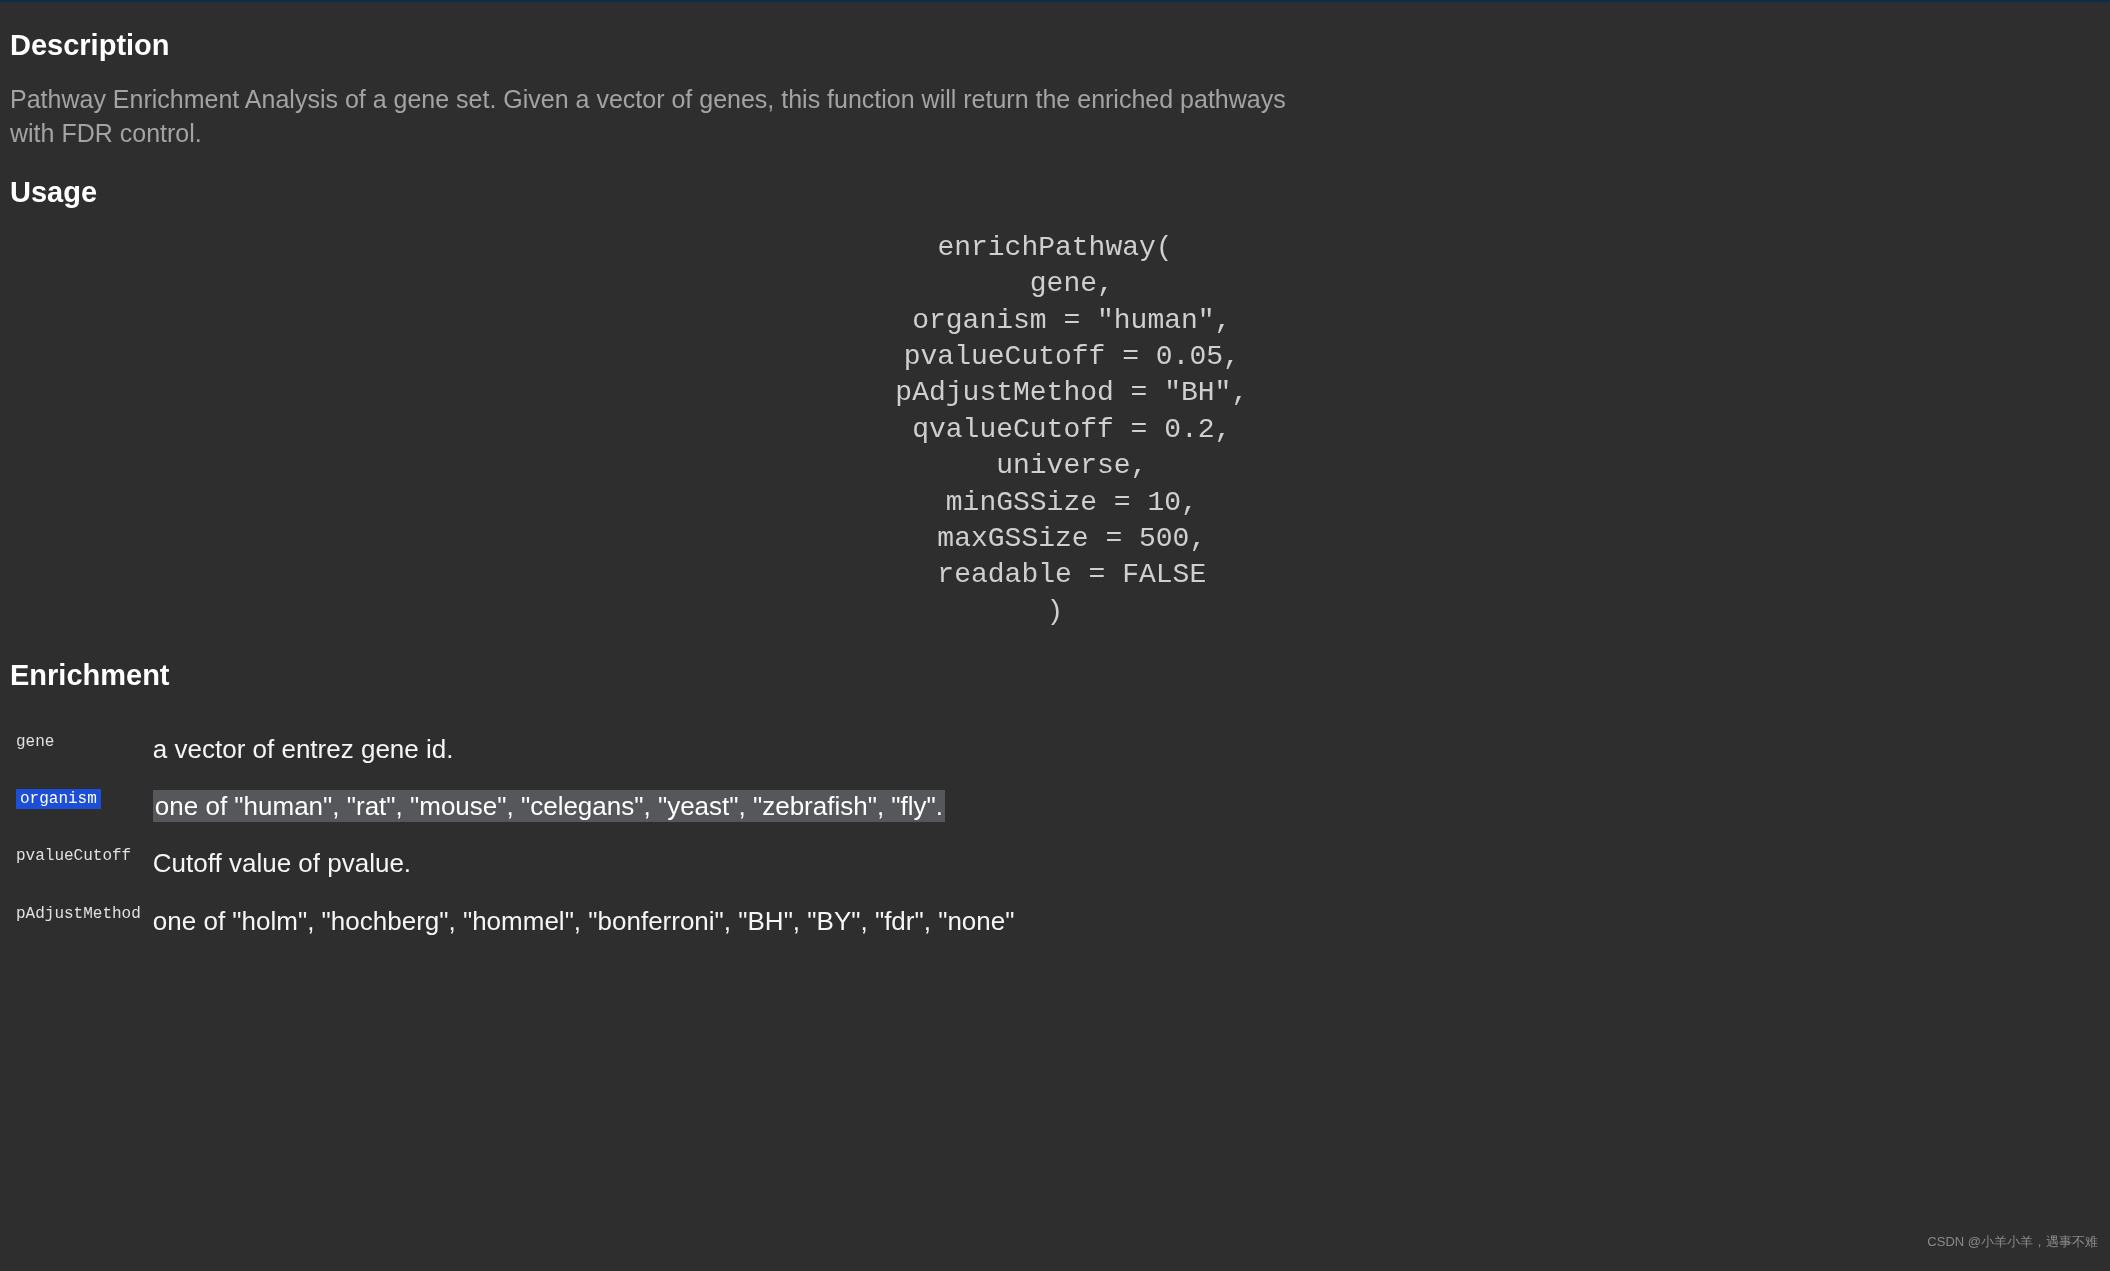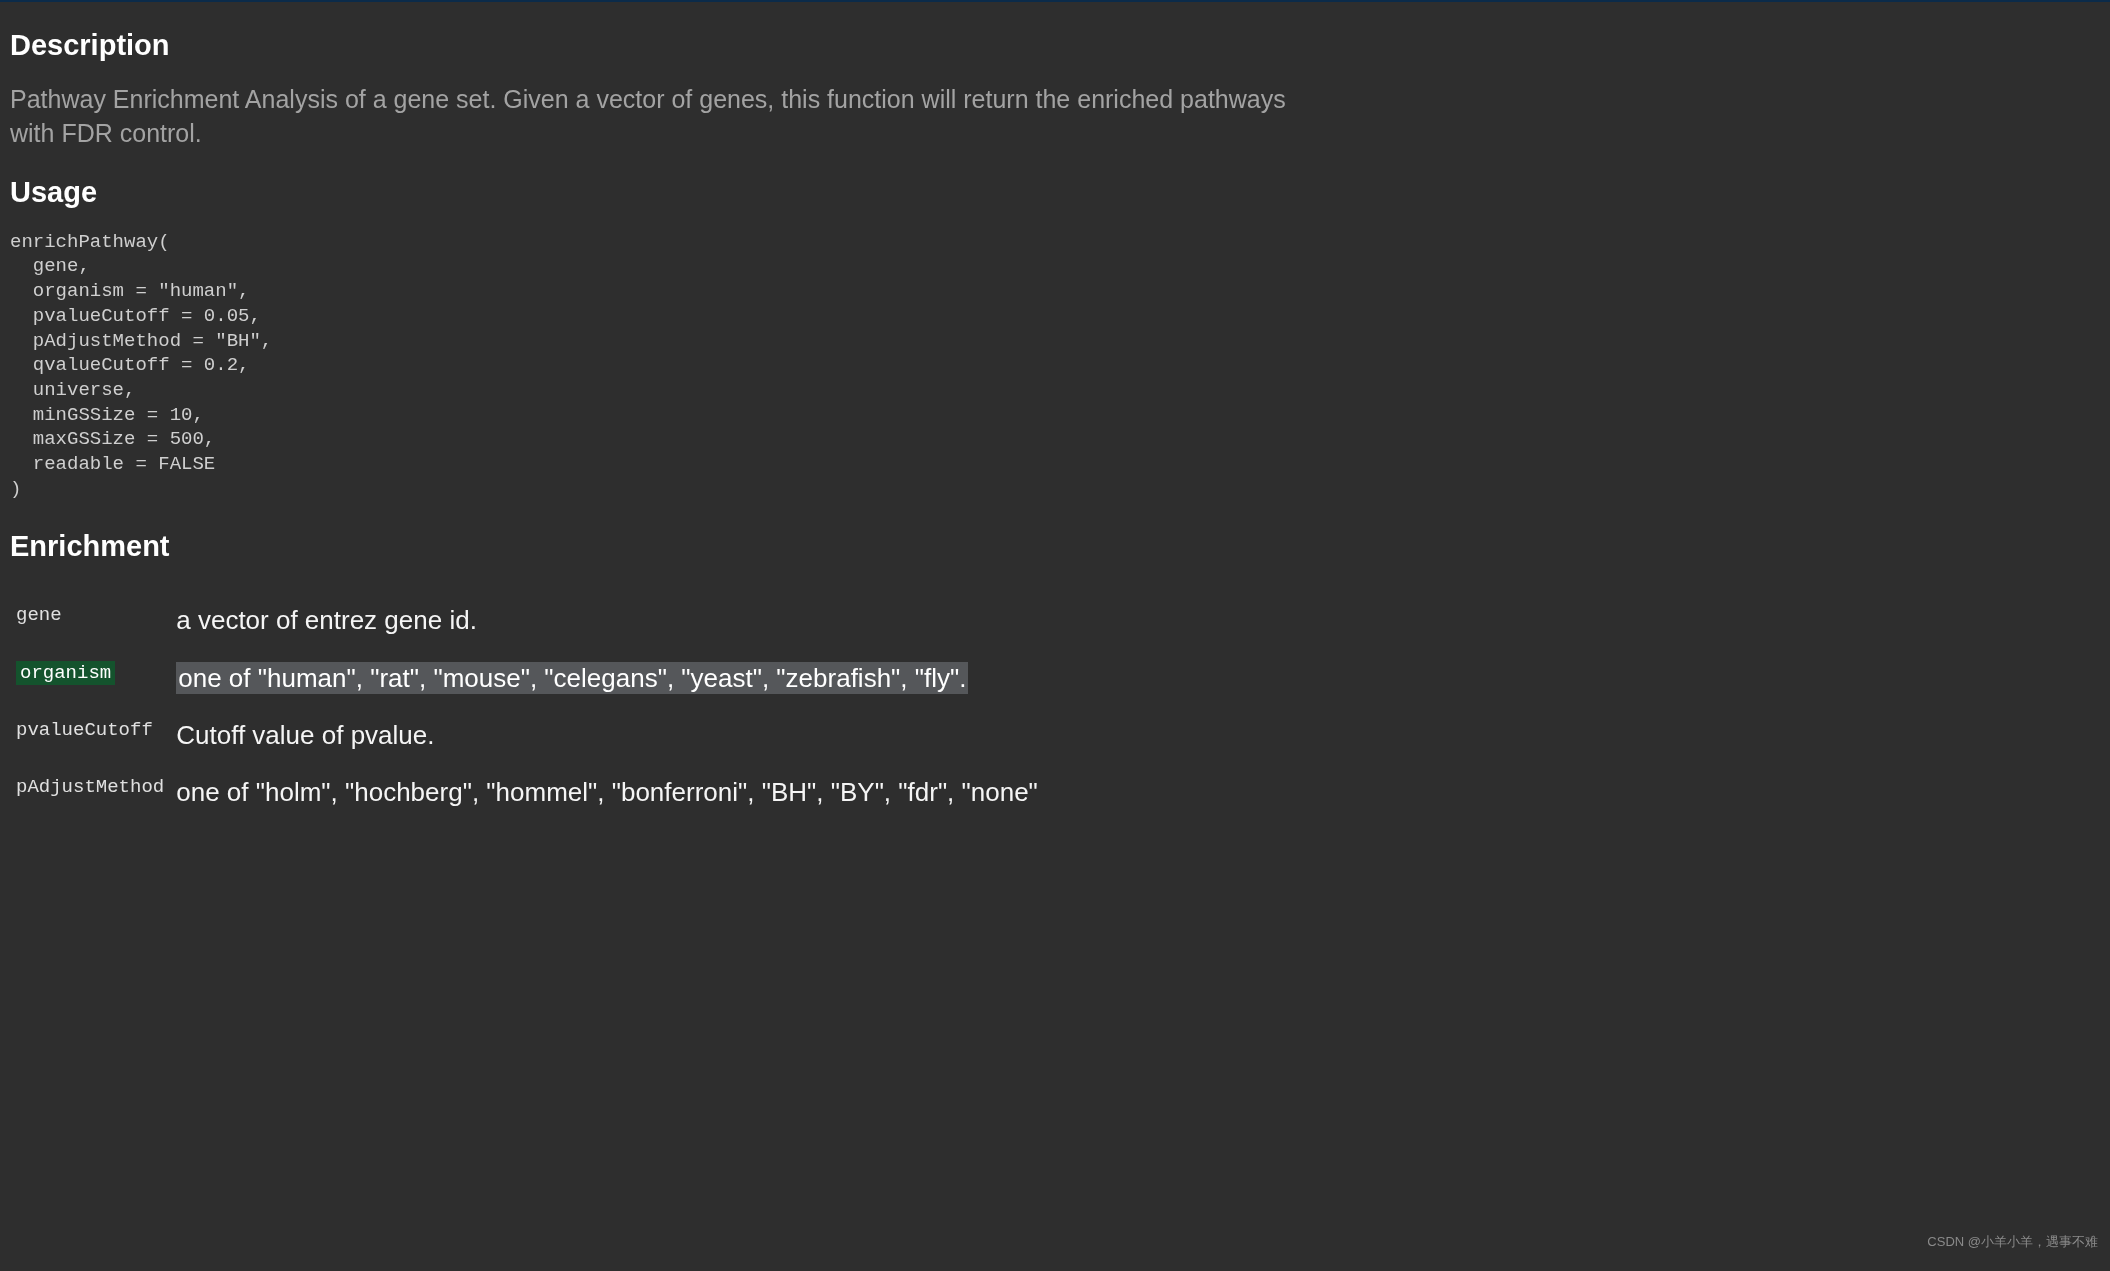--- a/index.html
+++ b/index.html
@@ -22,48 +22,49 @@
     color: #ffffff;
   }
   p.desc {
     font-size: 25px;
     margin: 0 0 22px 0;
     max-width: 1280px;
     color: #a3a3a3;
   }
   pre.usage {
     font-family: "Courier New", Courier, monospace;
-    font-size: 19px;
+    font-size: 28px;
     color: #cfcfcf;
     white-space: pre;
     margin: 0 0 26px 0;
     line-height: 1.3;
+    text-align: center;
   }
   table.args {
     border-collapse: separate;
     border-spacing: 0 16px;
     margin-top: 8px;
   }
   table.args td {
     vertical-align: top;
     padding: 3px 6px;
   }
   td.argname {
     font-family: "Courier New", Courier, monospace;
-    font-size: 19px;
+    font-size: 16px;
     color: #e0e0e0;
     white-space: nowrap;
     padding-right: 50px;
   }
   td.argdesc {
     font-size: 26px;
     color: #f5f5f5;
   }
   .hl-name {
-    background: #14532d;
+    background: #1d4ed8;
     color: #ffffff;
     padding: 1px 4px;
   }
   .hl-desc {
     background: #55575a;
     color: #ffffff;
     padding: 1px 2px;
   }
   .watermark {
     position: fixed;

